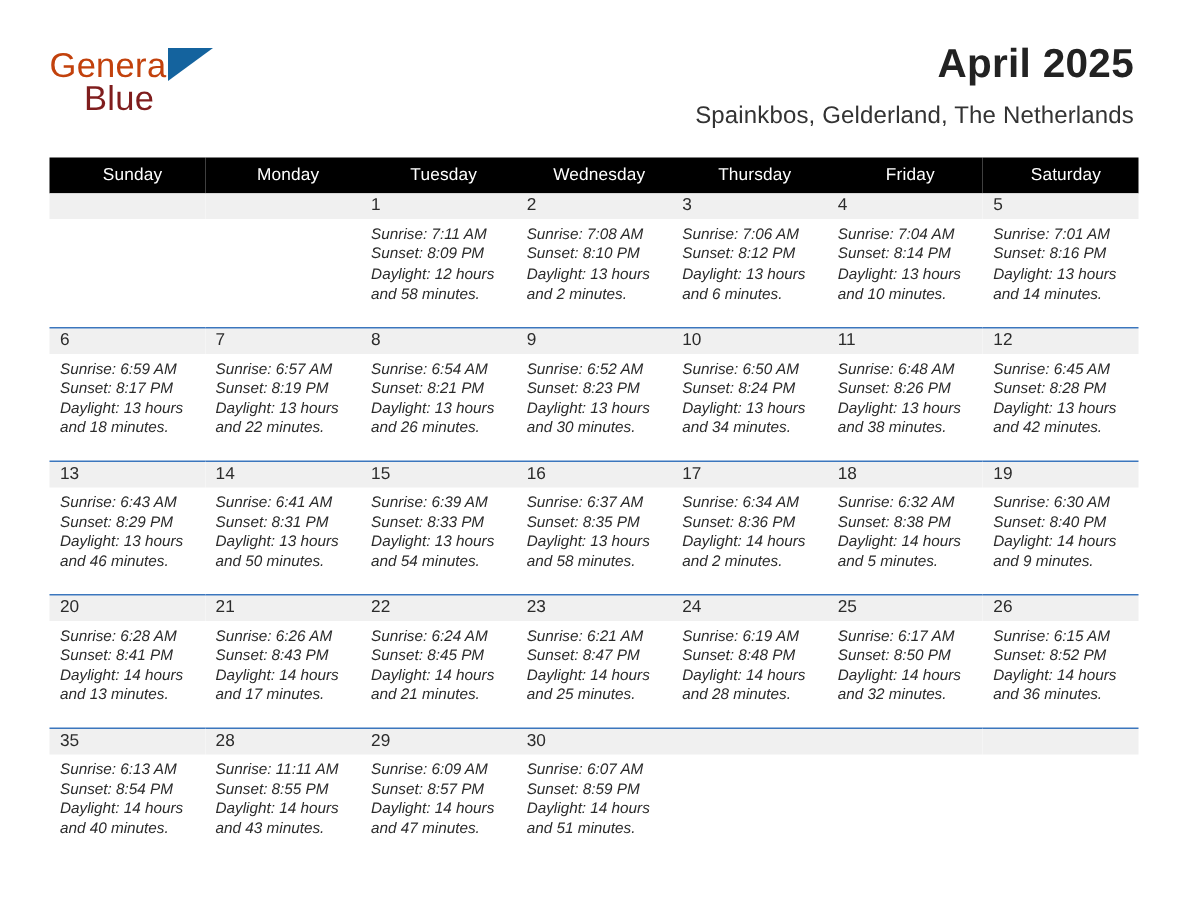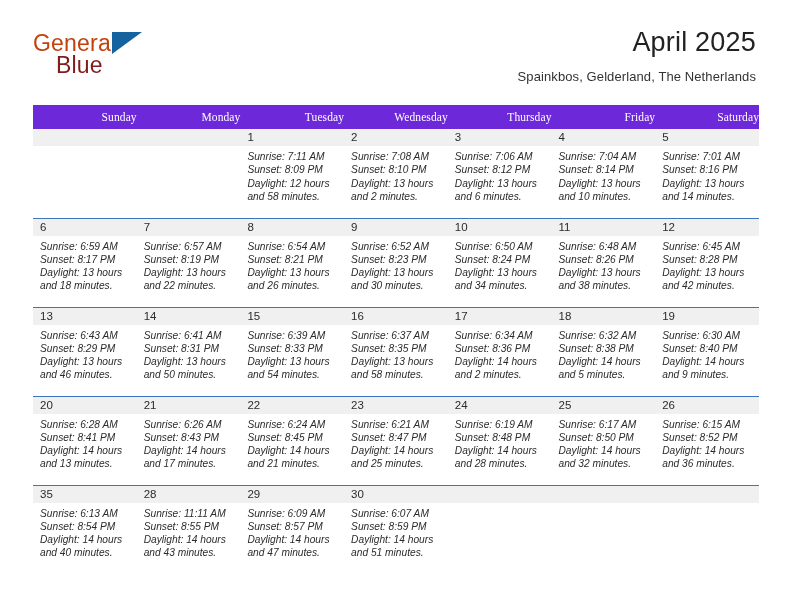--- a/index.html
+++ b/index.html
@@ -60,52 +60,51 @@
   }
 
   .title-block {
     position: absolute;
     right: 36px;
     top: 28px;
     text-align: right;
   }
   .cal-title {
     font-size: 27px;
-    font-weight: normal;
+    font-weight: bold;
     color: #222222;
     line-height: 1.1;
     margin: 0;
     letter-spacing: 0.2px;
   }
   .cal-subtitle {
-    font-size: 13px;
+    font-size: 16px;
     color: #333333;
     margin-top: 11px;
     letter-spacing: 0.1px;
   }
 
   
   .calendar {
     position: absolute;
     left: 33px;
     top: 105px;
     width: 726px;
     border-collapse: collapse;
     table-layout: fixed;
   }
   .calendar th {
-    background: #6d28d9;
+    background: #000000;
     color: #ffffff;
     font-size: 11.5px;
     font-weight: normal;
-    text-align: right;
+    text-align: center;
     padding: 6px 0 6px 7px;
     height: 21px;
     letter-spacing: 0.1px;
-    font-family: Liberation Serif, serif;
   }
   .calendar td {
     width: 103.7px;
     height: 89px;
     vertical-align: top;
     padding: 0;
     border-top: 1px solid #3b76bd;
     background: #ffffff;
   }
   .calendar tr.week:first-child td {

